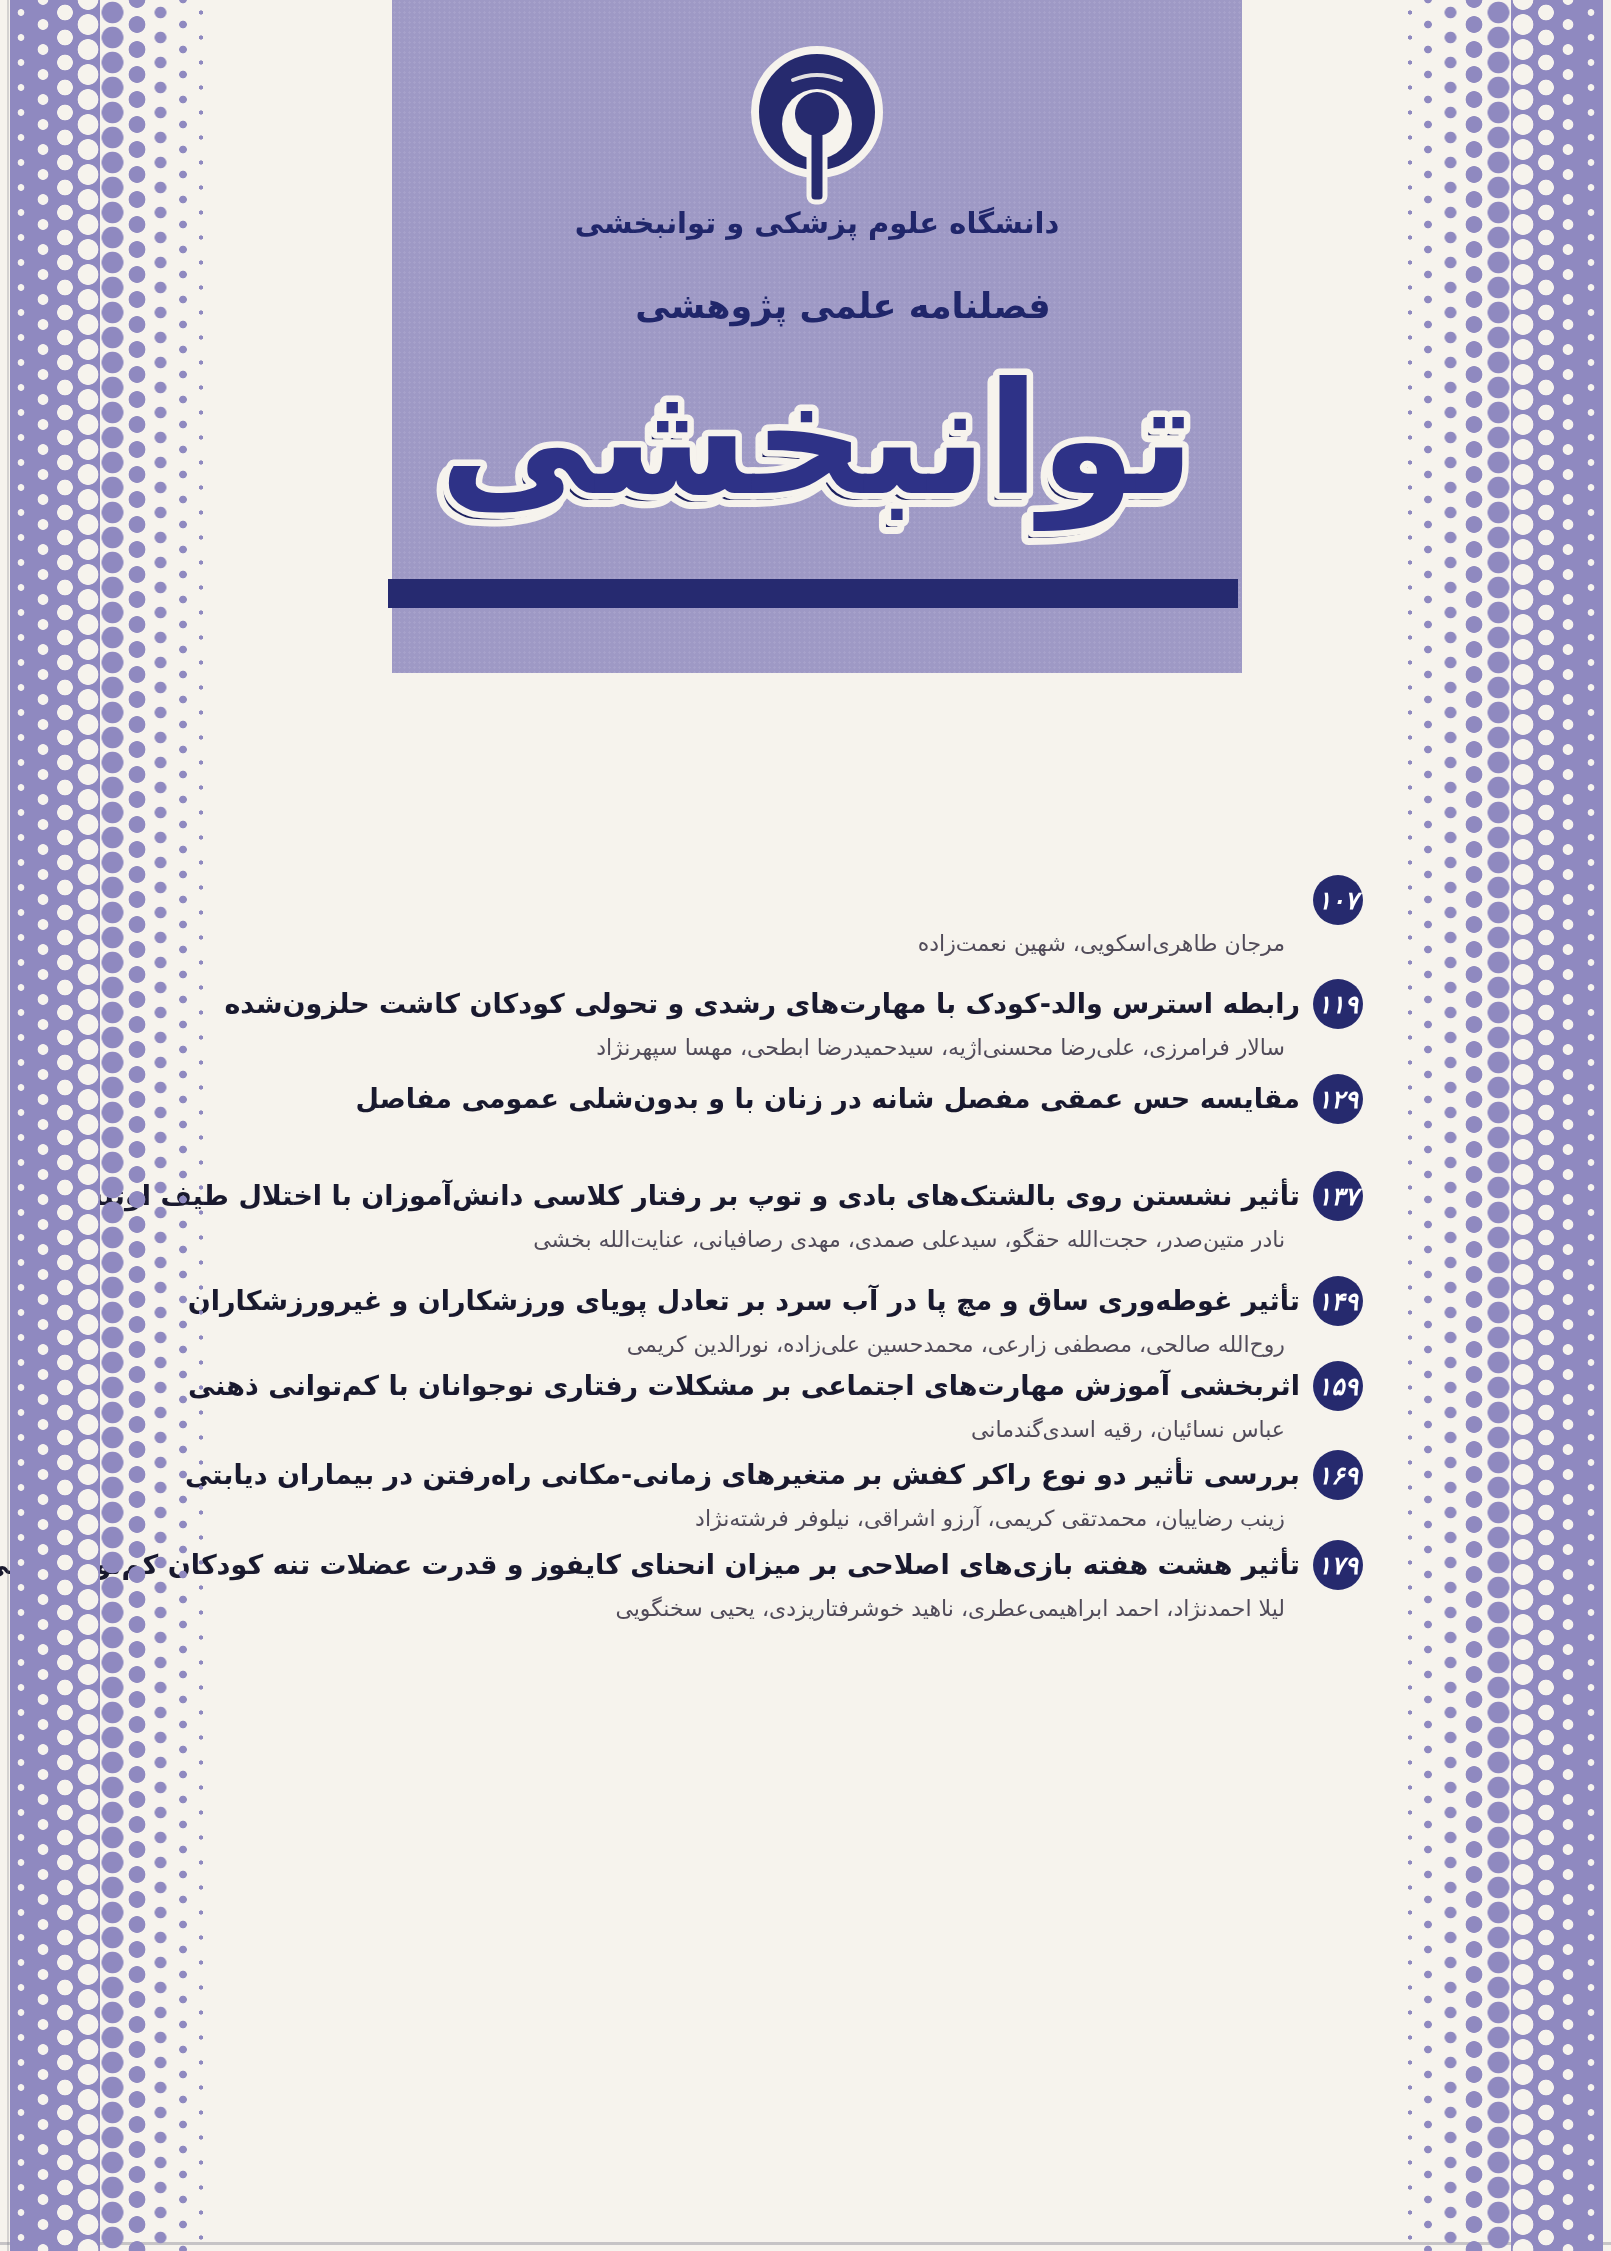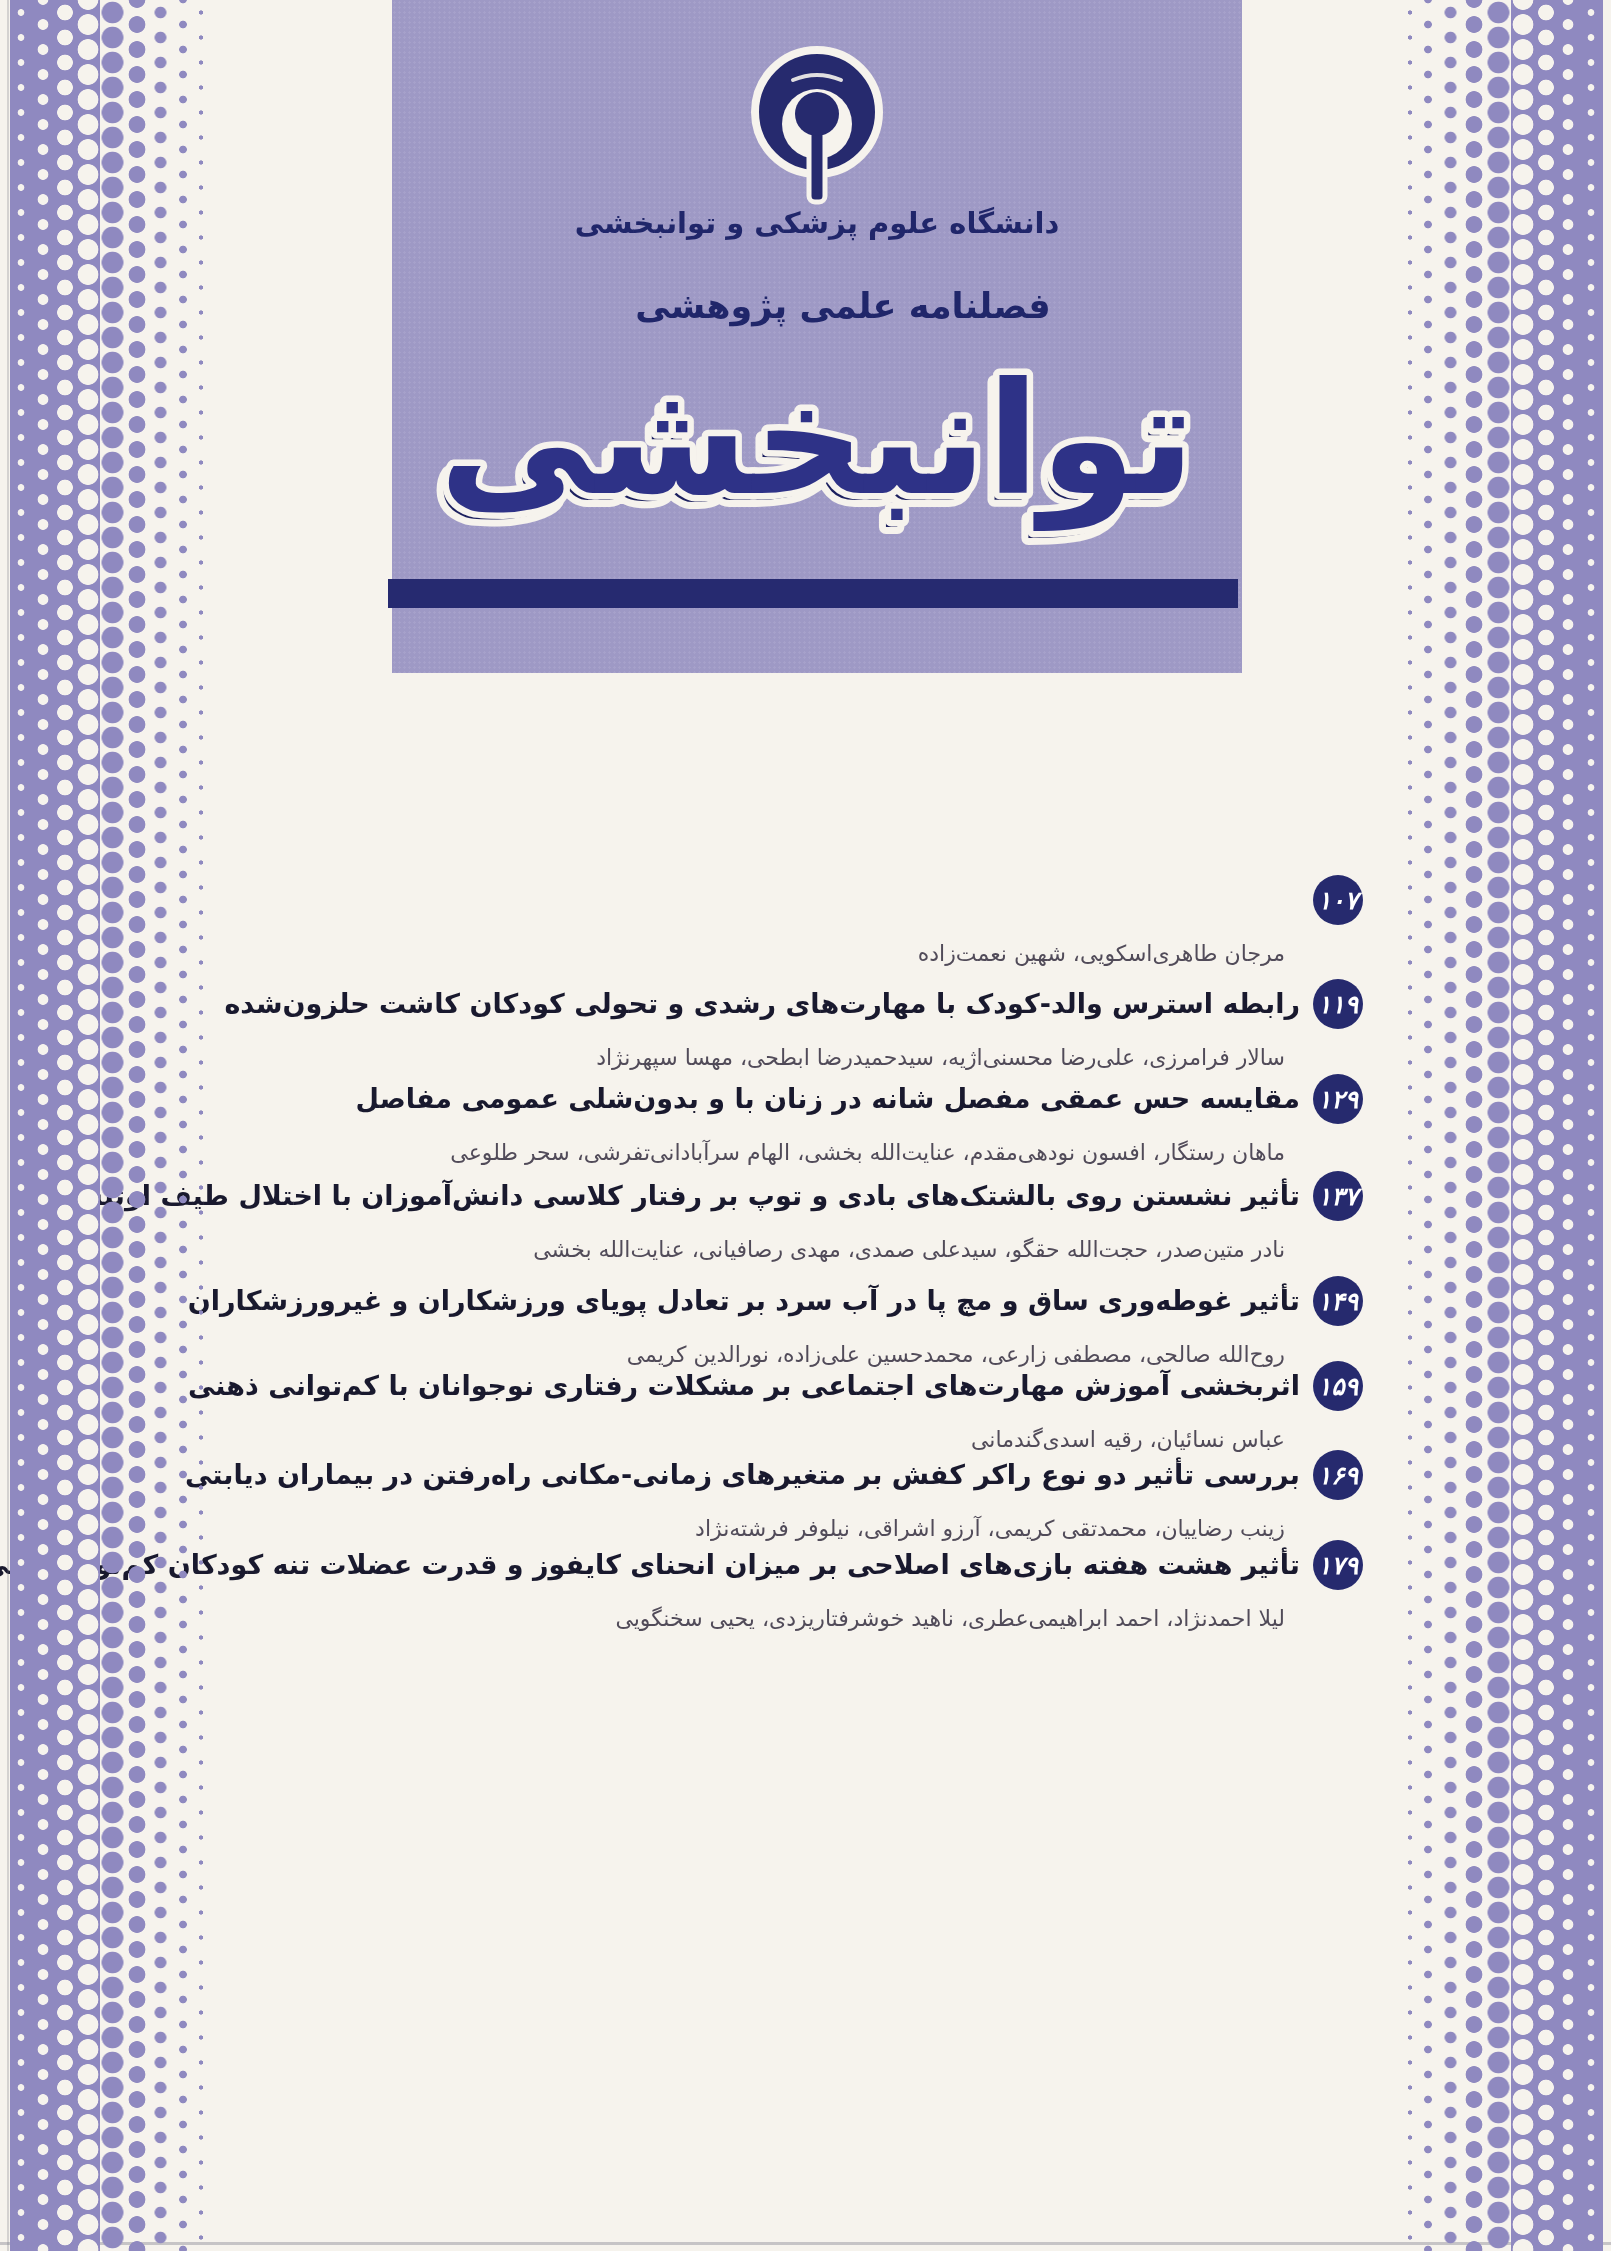--- a/index.html
+++ b/index.html
@@ -39,21 +39,21 @@
   .num-badge{
     flex:0 0 50px;width:50px;height:50px;border-radius:50%;
     background:#262a6e;color:#ffffff;
     display:flex;align-items:center;justify-content:center;
     font-size:25px;font-weight:bold;font-style:italic;text-align:center;
   }
   .entry-title{
     font-weight:bold;font-size:27px;color:#19192e;white-space:nowrap;line-height:50px;
   }
   .entry-authors{
-    margin-top:16px;padding-right:78px;
+    margin-top:6px;padding-right:78px;
     font-size:22px;color:#514b59;white-space:nowrap;
   }
 
   
   .scan-bottom-line{position:absolute;left:0;right:0;top:2242px;height:3px;background:rgba(110,110,125,0.35);}
   .scan-left-line{position:absolute;left:7px;top:0;bottom:0;width:2px;background:rgba(110,110,125,0.25);}
 </style>
 </head>
 <body>
 
@@ -100,21 +100,20 @@
       <div class="entry-title">رابطه استرس والد-کودک با مهارت‌های رشدی و تحولی کودکان کاشت حلزون‌شده</div>
     </div>
     <div class="entry-authors">سالار فرامرزی، علی‌رضا محسنی‌اژیه، سیدحمیدرضا ابطحی، مهسا سپهرنژاد</div>
   </div>
 
   <div class="toc-entry" style="top: 1074px;">
     <div class="entry-row">
       <div class="num-badge">۱۲۹</div>
       <div class="entry-title">مقایسه حس عمقی مفصل شانه در زنان با و بدون‌شلی عمومی مفاصل</div>
     </div>
-    <div class="entry-authors">ماهان رستگار، افسون نودهی‌مقدم، عنایت‌الله بخشی، الهام سرآبادانی‌تفرشی، سحر طلوعی</div>
   </div>
 
   <div class="toc-entry" style="top: 1171px;">
     <div class="entry-row">
       <div class="num-badge">۱۳۷</div>
       <div class="entry-title">تأثیر نشستن روی بالشتک‌های بادی و توپ بر رفتار کلاسی دانش‌آموزان با اختلال طیف اوتیسم</div>
     </div>
     <div class="entry-authors">نادر متین‌صدر، حجت‌الله حقگو، سیدعلی صمدی، مهدی رصافیانی، عنایت‌الله بخشی</div>
   </div>
 

